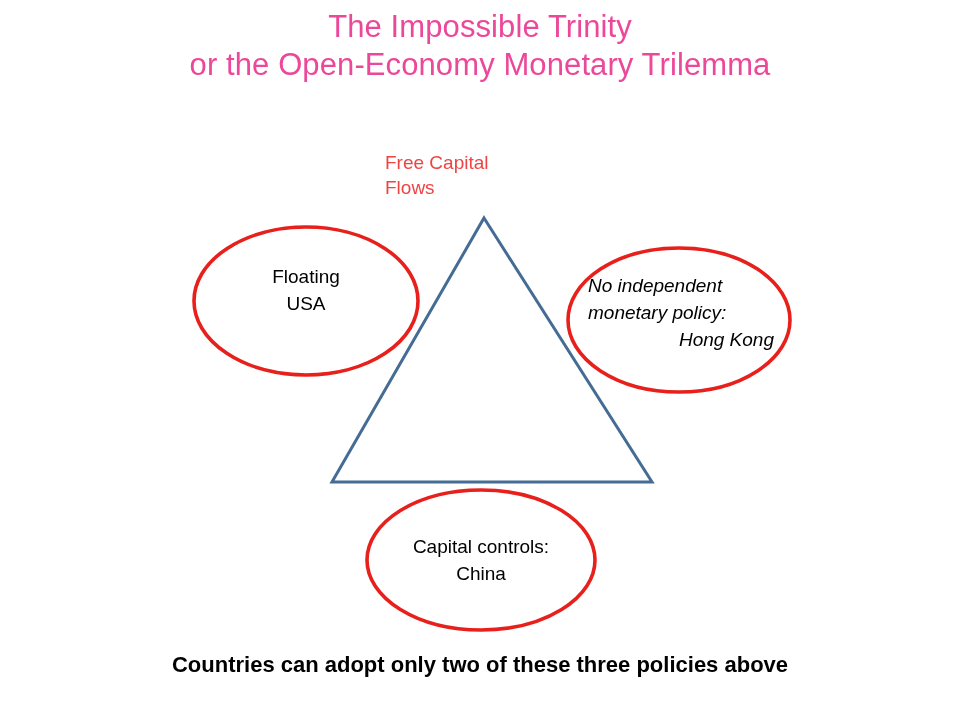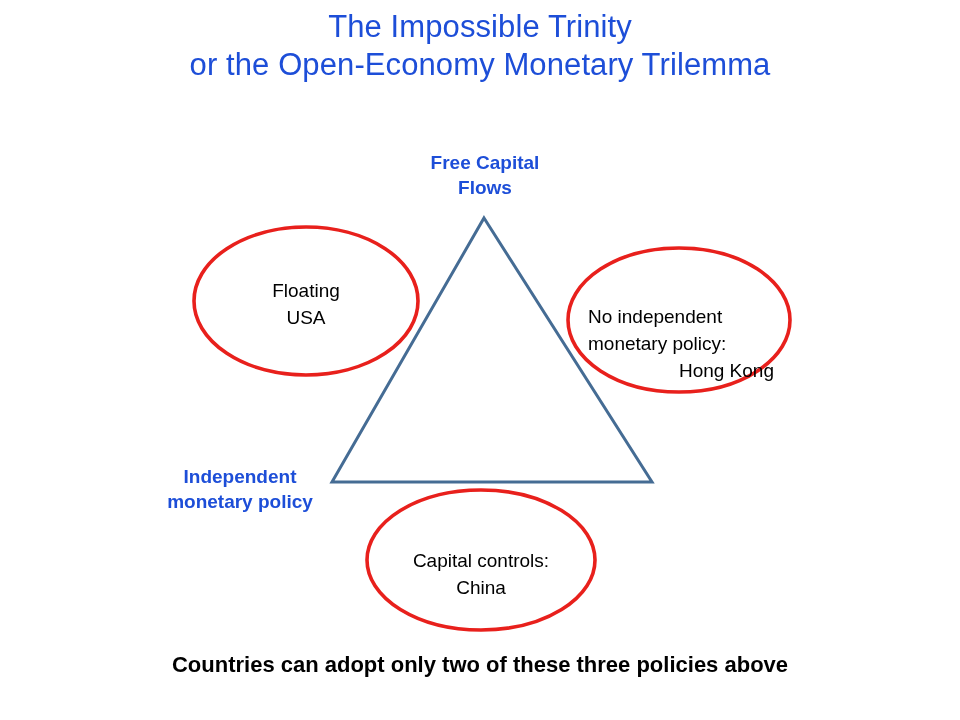--- a/index.html
+++ b/index.html
@@ -23,69 +23,69 @@
   
   .title-block {
     position: absolute;
     left: 0;
     top: 8px;
     width: 960px;
     text-align: center;
     font-size: 31px;
     line-height: 38px;
     font-weight: normal;
-    color: #1d4ed8;
+    color: #ec4899;
     letter-spacing: 0.1px;
   }
   .title-line { display: block; white-space: nowrap; }
 
   
   #figure-svg {
     position: absolute;
     left: 0;
     top: 0;
     width: 960px;
     height: 720px;
   }
 
   
   .vertex-label {
     position: absolute;
     font-size: 19px;
     line-height: 25px;
-    font-weight: bold;
-    color: #1d4ed8;
-    text-align: center;
+    font-weight: normal;
+    color: #ef4444;
+    text-align: left;
     white-space: nowrap;
   }
   .vertex-label .l { display: block; }
 
   #label-top      { left: 385px; top: 150px; width: 200px; }
   #label-left     { left: 140px; top: 464px; width: 200px; }
   #label-right    { left: 680px; top: 464px; width: 200px; }
 
   
   .bubble-text {
     position: absolute;
     font-size: 19px;
     line-height: 27px;
     font-weight: normal;
     color: #000000;
     white-space: nowrap;
-    margin-top: 14px;
   }
   .bubble-text .l { display: block; }
 
   #bubble-left-text {
     left: 206px; top: 263px; width: 200px;
     text-align: center;
   }
   #bubble-right-text {
-    left: 588px; top: 289px; width: 186px;
+    left: 588px; top: 272px; width: 186px;
     text-align: left;
+    font-style: italic;
   }
   #bubble-right-text .l-center { display: block; text-align: right; }
   #bubble-bottom-text {
     left: 381px; top: 533px; width: 200px;
     text-align: center;
   }
 
   
   #footer-caption {
     position: absolute;
@@ -117,24 +117,20 @@
     <ellipse id="ellipse-right" cx="679" cy="320" rx="111" ry="72" fill="none" stroke="#E8201C" stroke-width="3.6"></ellipse>
 
     <ellipse id="ellipse-bottom" cx="481" cy="560" rx="114" ry="70" fill="none" stroke="#E8201C" stroke-width="3.6"></ellipse>
   </svg>
 
   <div id="label-top" class="vertex-label">
     <span class="l">Free Capital</span>
     <span class="l">Flows</span>
   </div>
 
-  <div id="label-left" class="vertex-label">
-    <span class="l">Independent</span>
-    <span class="l">monetary policy</span>
-  </div>
 
 
   <div id="bubble-left-text" class="bubble-text">
     <span class="l">Floating</span>
     <span class="l">USA</span>
   </div>
 
   <div id="bubble-right-text" class="bubble-text">
     <span class="l">No independent</span>
     <span class="l">monetary policy:</span>

